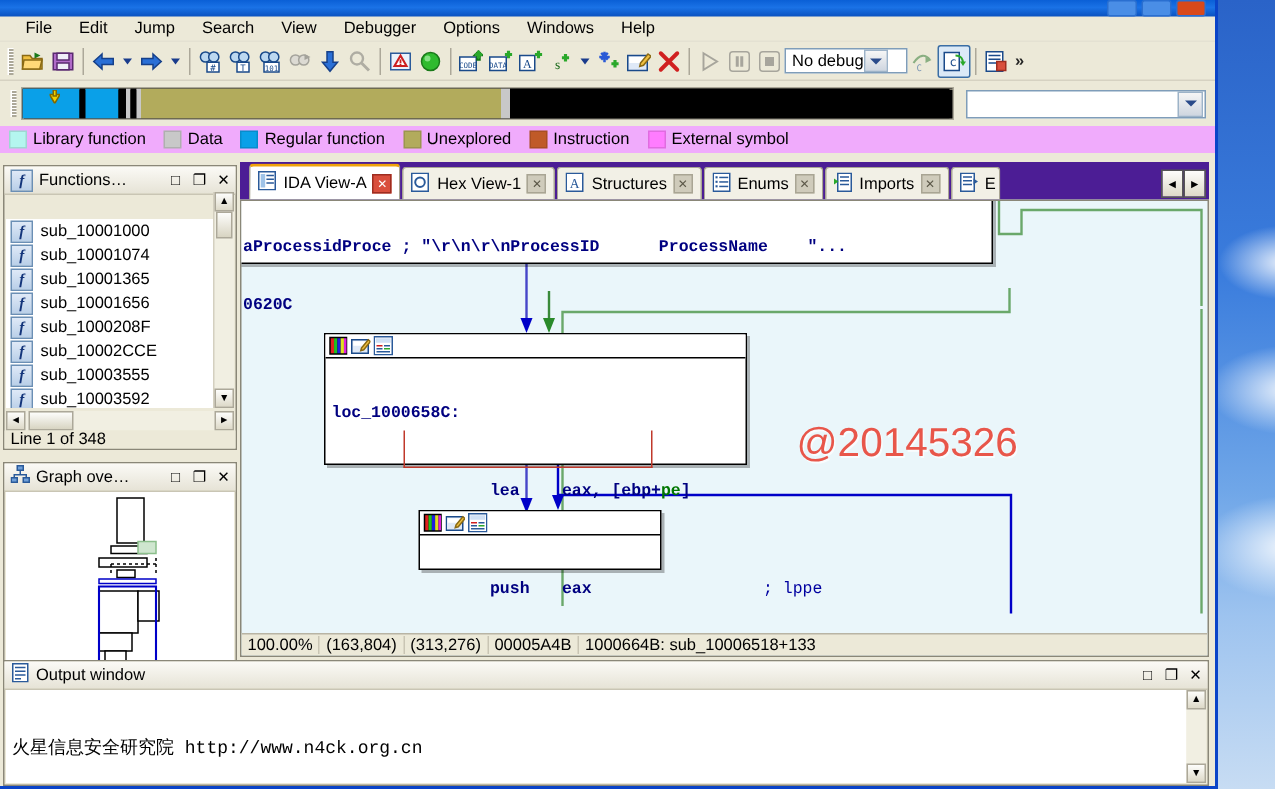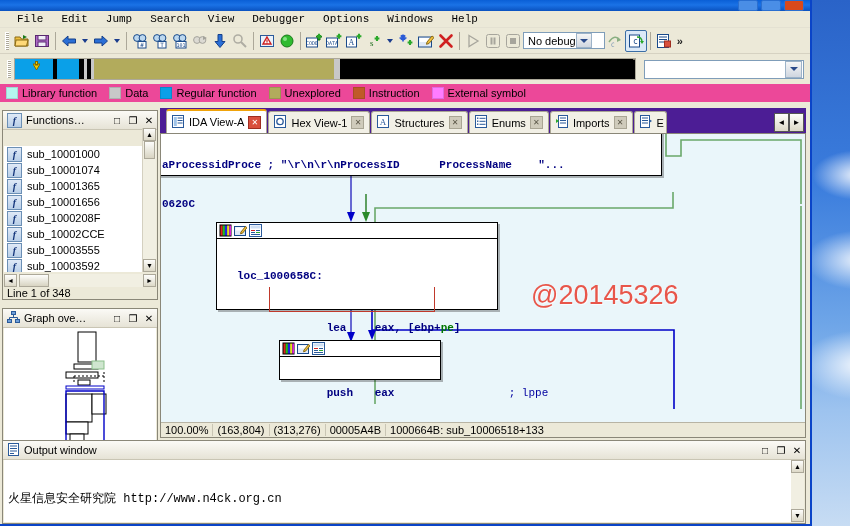--- a/index.html
+++ b/index.html
@@ -36,21 +36,21 @@
   .titlebtn.min{right:52px;background:#4a8ee6;}
   .titlebtn.max{right:29px;background:#4a8ee6;}
   .titlebtn.close{right:6px;background:#d8491b;}
 
   
   #menubar{
     height:16px;background:#ece9d8;display:flex;align-items:center;
     padding-left:8px;border-bottom:1px solid #e4e1d2;
     font-size:11px;color:#000;
   }
-  #menubar .mi{padding:1px 9px;cursor:default;white-space:nowrap;font-family:Liberation Mono, monospace;}
+  #menubar .mi{padding:1px 9px;cursor:default;white-space:nowrap;}
 
   
   #toolbar{
     height:25px;background:#ece9d8;display:flex;align-items:center;
     border-bottom:1px solid #d6d2c2;padding-left:2px;overflow:hidden;
   }
   .tgrip{width:3px;height:18px;margin:0 3px;
     background:repeating-linear-gradient(180deg,#fff 0 1px,#aca899 1px 2px);
     border-left:1px solid #fff;flex:none;}
   .tsep{width:1px;height:18px;background:#aca899;margin:0 3px;flex:none;}
@@ -89,21 +89,21 @@
   }
   #navsearch{
     margin-left:8px;flex:none;width:160px;height:19px;border:1px solid #7f9db9;background:#fff;
     display:flex;align-items:center;justify-content:flex-end;box-sizing:border-box;padding-right:1px;
   }
   #navsearch .cbtn{width:15px;height:15px;background:linear-gradient(180deg,#f6f6f6,#cfd6e0);
     border:1px solid #9db3c8;display:flex;align-items:center;justify-content:center;}
 
   
   #legend{
-    height:18px;background:#ec4899;display:flex;align-items:center;
+    height:18px;background:#f0abfc;display:flex;align-items:center;
     padding-left:6px;font-size:11px;gap:4px;
   }
   #legend .sw{width:10px;height:10px;flex:none;border:1px solid rgba(0,0,0,.12);}
   #legend .lbl{margin-right:8px;white-space:nowrap;}
 
   
   #workspace{position:absolute;left:0;top:108px;right:2px;bottom:0;background:#ece9d8;}
 
   
   .panel{
@@ -731,21 +731,21 @@
                     <rect x="1.5" y="1.5" width="10" height="3" fill="#cfe0f5"></rect>
                     <rect x="2" y="6" width="4" height="1" fill="#d02020"></rect>
                     <rect x="7" y="6" width="4" height="1" fill="#2a5a9a"></rect>
                     <rect x="2" y="8" width="4" height="1" fill="#2a5a9a"></rect>
                     <rect x="7" y="8" width="4" height="1" fill="#2aa82a"></rect>
                     <rect x="2" y="10" width="9" height="1" fill="#2a5a9a"></rect>
                   </svg>
               </span>
             </div>
             <div class="node-body" style="padding-top:5px;">
-              <div style="color:#000080;font-weight:bold;margin-left:16px;">loc_1000658C:</div>
+              <div style="color:#000080;font-weight:bold;">loc_1000658C:</div>
               <div>
                 <span class="mn" style="display:inline-block;width:48px;">lea</span><span class="mn">eax, [ebp+<span class="var">pe</span>]</span>
               </div>
               <div>
                 <span class="mn" style="display:inline-block;width:48px;">push</span><span class="mn" style="display:inline-block;width:134px;">eax</span><span class="cmt">; lppe</span>
               </div>
               
               
             </div>
           </div>

